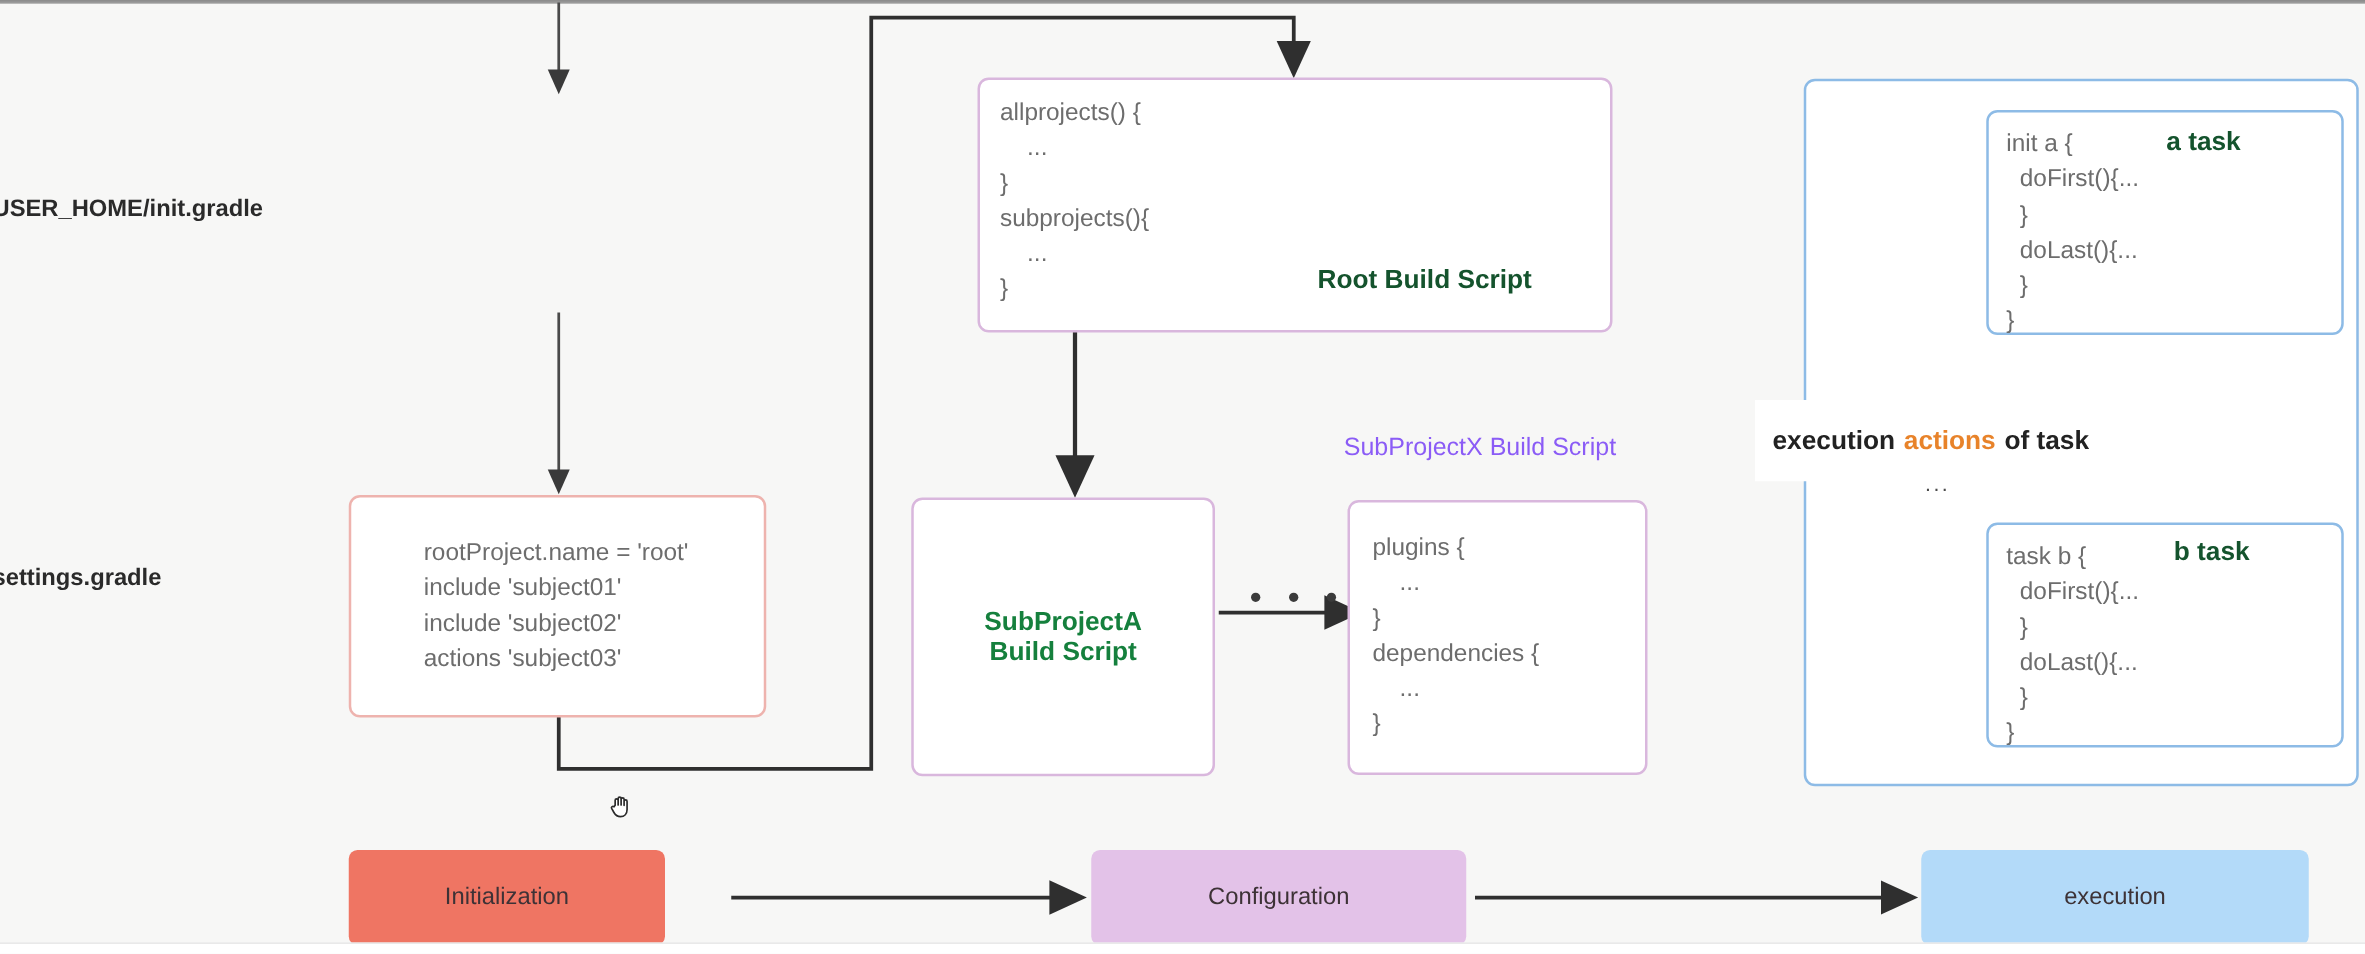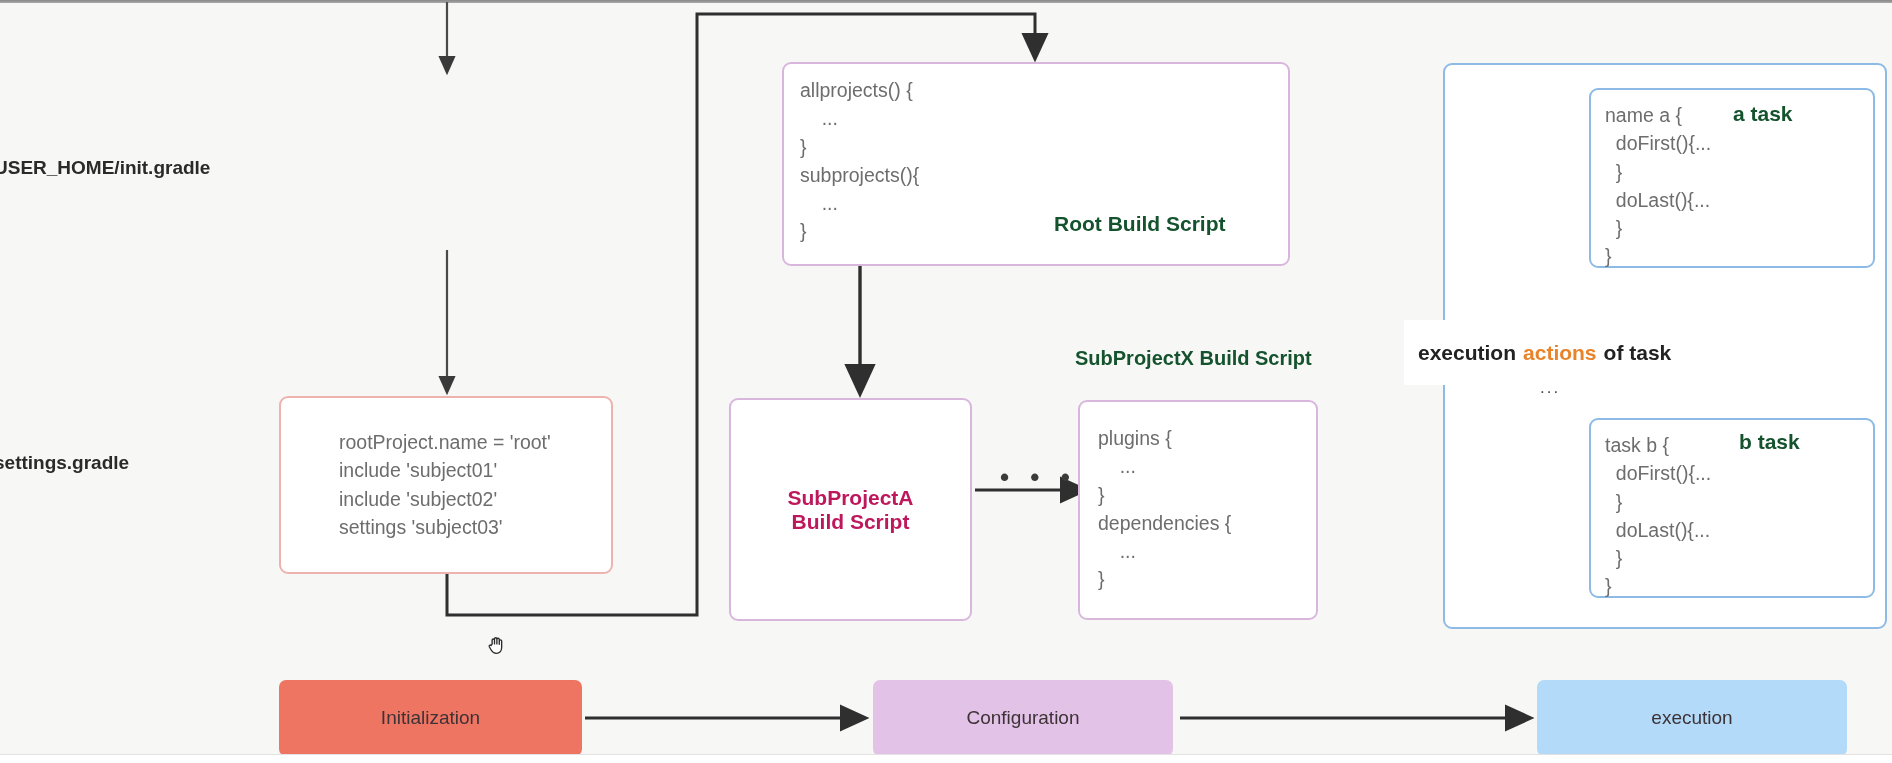--- a/index.html
+++ b/index.html
@@ -43,42 +43,42 @@
   .node.purple { border: 2.5px solid #d9b7dd; }
   .node.blue   { border: 2.2px solid #8dbbe6; }
 
   .node-center {
     position: absolute; left: 0; right: 0; top: 50%;
     transform: translateY(-50%);
     text-align: center;
     color: #5b5b5b;
     font-size: 19px;
   }
-  .node-center.bold { color: #be185d; font-weight: bold; font-size: 21px; }
+  .node-center.bold { color: #15803d; font-weight: bold; font-size: 21px; }
 
   .code {
     position: absolute;
     color: #6d6d6d;
     font-size: 19.5px;
     line-height: 1.45;
     white-space: pre;
   }
 
   .side-label {
     position: absolute;
     color: #2a2a2a;
     font-weight: bold;
     font-size: 19px;
     white-space: nowrap;
   }
 
   .float-title {
     position: absolute;
-    color: #14532d;
-    font-weight: bold;
+    color: #8b5cf6;
+    font-weight: normal;
     font-size: 20px;
     white-space: nowrap;
   }
 
   .box-tag {
     position: absolute;
     color: #14532d;
     font-weight: bold;
     font-size: 21px;
     white-space: nowrap;
@@ -164,21 +164,21 @@
 
     <line x1="585" y1="718" x2="865" y2="718" stroke="#2f2f2f" stroke-width="3" marker-end="url(#ah-big)"></line>
     <line x1="1180" y1="718" x2="1530" y2="718" stroke="#2f2f2f" stroke-width="3" marker-end="url(#ah-big)"></line>
   </svg>
 
   <div class="side-label" style="left:-6px; top:157px;">USER_HOME/init.gradle</div>
   <div class="side-label" style="left:-6px; top:452px;">settings.gradle</div>
 
 
   <div class="node pink" style="left:279px; top:396px; width:334px; height:178px;">
-    <div class="code" style="left:14px; top:30px;margin-left:44px;"><span>rootProject.name = 'root'</span><br><span>include 'subject01'</span><br><span>include 'subject02'</span><br><span>settings 'subject03'</span></div>
+    <div class="code" style="left:14px; top:30px;margin-left:44px;"><span>rootProject.name = 'root'</span><br><span>include 'subject01'</span><br><span>include 'subject02'</span><br><span>actions 'subject03'</span></div>
   </div>
 
   <div class="node purple" style="left:782px; top:62px; width:508px; height:204px;">
     <div class="code" style="left:16px; top:12px;"><span>allprojects() {</span><br><span>    ...</span><br><span>}</span><br><span>subprojects(){</span><br><span>    ...</span><br><span>}</span></div>
     <div class="box-tag" style="left:270px; top:148px;">Root Build Script</div>
   </div>
 
   <div class="node purple" style="left:729px; top:398px; width:243px; height:223px;">
     <div class="node-center bold"><span>SubProjectA</span><br><span>Build Script</span></div>
   </div>
@@ -186,39 +186,39 @@
   <div class="ellipsis-h" style="left:1000px; top:462px;">• • •</div>
 
   <div class="float-title" style="left:1075px; top:347px;">SubProjectX Build Script</div>
   <div class="node purple" style="left:1078px; top:400px; width:240px; height:220px;">
     <div class="code" style="left:18px; top:22px;"><span>plugins {</span><br><span>    ...</span><br><span>}</span><br><span>dependencies {</span><br><span>    ...</span><br><span>}</span></div>
   </div>
 
   <div class="node blue" style="left:1443px; top:63px; width:444px; height:566px; background:#ffffff;"></div>
 
   <div class="node blue" style="left:1589px; top:88px; width:286px; height:180px;">
-    <div class="code" style="left:14px; top:11px;"><span>name a {</span><br><span>  doFirst(){...</span><br><span>  }</span><br><span>  doLast(){...</span><br><span>  }</span><br><span>}</span></div>
+    <div class="code" style="left:14px; top:11px;"><span>init a {</span><br><span>  doFirst(){...</span><br><span>  }</span><br><span>  doLast(){...</span><br><span>  }</span><br><span>}</span></div>
     <div class="box-tag" style="left:142px; top:12px;">a task</div>
   </div>
 
   <div class="node blue" style="left:1589px; top:418px; width:286px; height:180px;">
     <div class="code" style="left:14px; top:11px;"><span>task b {</span><br><span>  doFirst(){...</span><br><span>  }</span><br><span>  doLast(){...</span><br><span>  }</span><br><span>}</span></div>
     <div class="box-tag" style="left:148px; top:10px;">b task</div>
   </div>
 
   <div class="ellipsis-sm" style="left:1540px; top:318px;">...</div>
   <div class="ellipsis-sm" style="left:1540px; top:378px;">...</div>
 
   <div class="tooltip" style="left:1404px; top:320px; width:300px; height:65px;">
     <span>execution</span>
     <span class="accent">actions</span>
     <span>of task</span>
   </div>
 
-  <div class="phase" style="left:279px; top:680px; width:303px; height:76px; background:#ef7563;">
+  <div class="phase" style="left:279px; top:680px; width:253px; height:76px; background:#ef7563;">
     <span>Initialization</span>
   </div>
   <div class="phase" style="left:873px; top:680px; width:300px; height:76px; background:#e3c2e8;">
     <span>Configuration</span>
   </div>
   <div class="phase" style="left:1537px; top:680px; width:310px; height:76px; background:#b3daf9;">
     <span>execution</span>
   </div>
 
   <div class="cursor-grab" style="left:484px; top:632px;">

